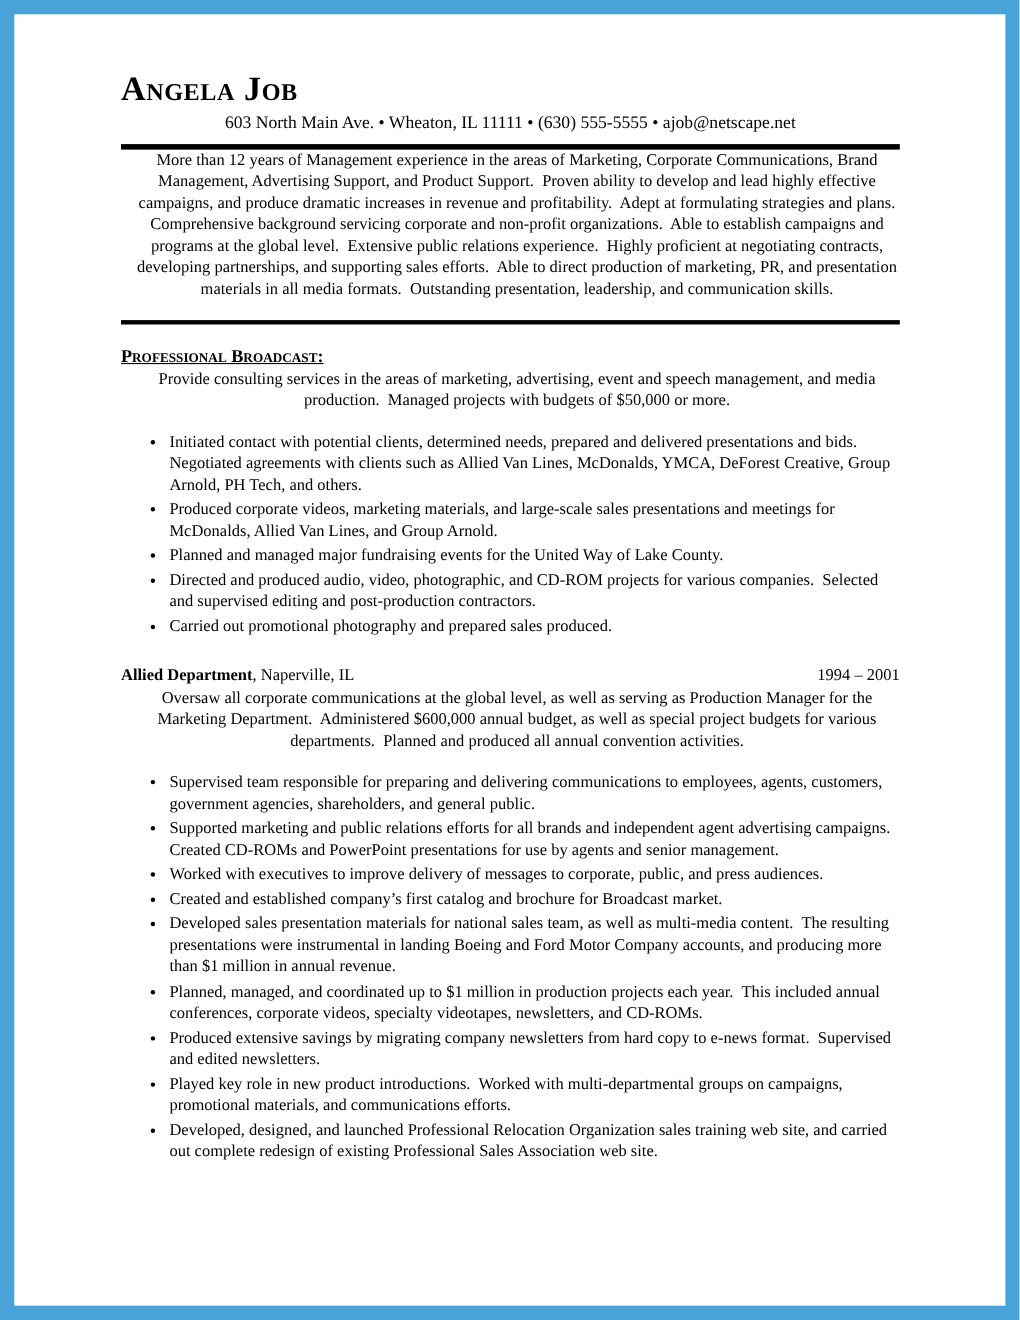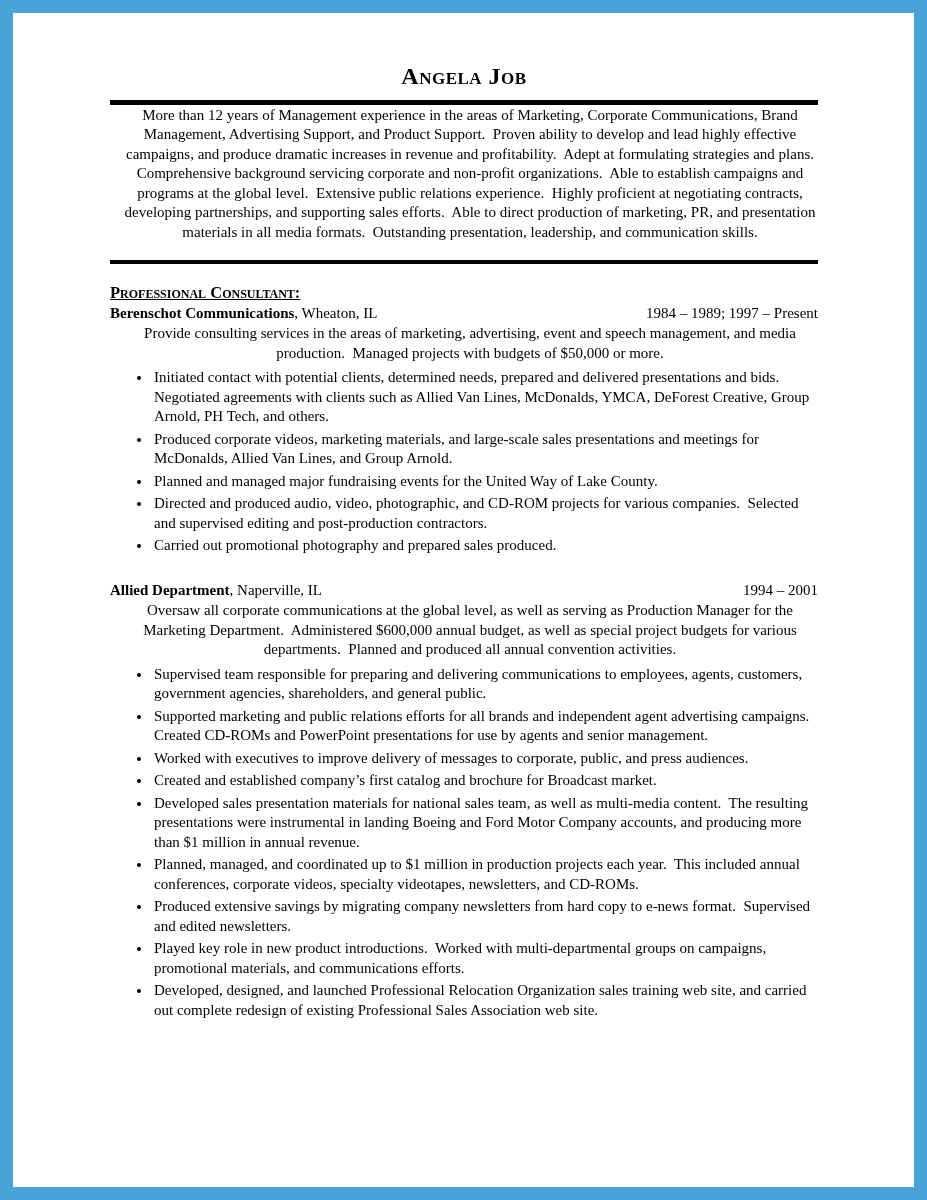--- a/index.html
+++ b/index.html
@@ -16,22 +16,21 @@
     border: 13px solid #47a3d8;
     background: #ffffff;
     overflow: hidden;
   }
   .resume {
     box-sizing: border-box;
     padding: 50px 96px 20px 97px;
   }
   h1 {
     margin: 0;
-    text-align: center;
-    font-size: 24px;
+    font-size: 31px;
     font-weight: bold;
     font-variant: small-caps;
     letter-spacing: 0.5px;
     line-height: 1.15;
   }
   .contact {
     text-align: center;
     font-size: 16px;
     margin-top: 3px;
     line-height: 1.25;
@@ -80,56 +79,53 @@
   .bold {
     font-weight: bold;
   }
   .job-dates {
     white-space: nowrap;
   }
   .job-title {
     font-weight: bold;
   }
   ul.bullets {
-    margin: 5px 0 0 0;
+    margin: 18px 0 0 0;
     padding-left: 42px;
     list-style: disc outside;
   }
   ul.bullets li {
     margin: 0 0 3px 0;
     padding-left: 2px;
     white-space: pre-wrap;
   }
 </style>
 </head>
 <body>
 
 <div class="frame" style="border-color: rgb(71, 163, 216);">
   <div class="resume body-text">
 
     <header>
       <h1>Angela Job</h1>
+      <div class="contact">603 North Main Ave. • Wheaton, IL 11111 • (630) 555-5555 • ajob@netscape.net</div>
     </header>
 
     <div class="rule" style="background: rgb(0, 0, 0);"></div>
 
     <section>
       <p class="paragraph">More than 12 years of Management experience in the areas of Marketing, Corporate Communications, Brand Management, Advertising Support, and Product Support.  Proven ability to develop and lead highly effective campaigns, and produce dramatic increases in revenue and profitability.  Adept at formulating strategies and plans.  Comprehensive background servicing corporate and non-profit organizations.  Able to establish campaigns and programs at the global level.  Extensive public relations experience.  Highly proficient at negotiating contracts, developing partnerships, and supporting sales efforts.  Able to direct production of marketing, PR, and presentation materials in all media formats.  Outstanding presentation, leadership, and communication skills.</p>
     </section>
 
     <div class="rule rule-2" style="background: rgb(0, 0, 0);"></div>
 
     <section>
-      <h2 class="exp-heading">Professional Consultant:</h2>
+      <h2 class="exp-heading">Professional Broadcast:</h2>
 
       <div class="job">
-        <div class="job-head">
-          <div><span class="bold">Berenschot Communications</span><span>, Wheaton, IL</span></div>
-          <div class="job-dates">1984 – 1989; 1997 – Present</div>
-        </div>
         <p class="paragraph">Provide consulting services in the areas of marketing, advertising, event and speech management, and media production.  Managed projects with budgets of $50,000 or more.</p>
         <ul class="bullets">
           <li>Initiated contact with potential clients, determined needs, prepared and delivered presentations and bids.  Negotiated agreements with clients such as Allied Van Lines, McDonalds, YMCA, DeForest Creative, Group Arnold, PH Tech, and others.</li>
           <li>Produced corporate videos, marketing materials, and large-scale sales presentations and meetings for McDonalds, Allied Van Lines, and Group Arnold.</li>
           <li>Planned and managed major fundraising events for the United Way of Lake County.</li>
           <li>Directed and produced audio, video, photographic, and CD-ROM projects for various companies.  Selected and supervised editing and post-production contractors.</li>
           <li>Carried out promotional photography and prepared sales produced.</li>
         </ul>
       </div>
 

